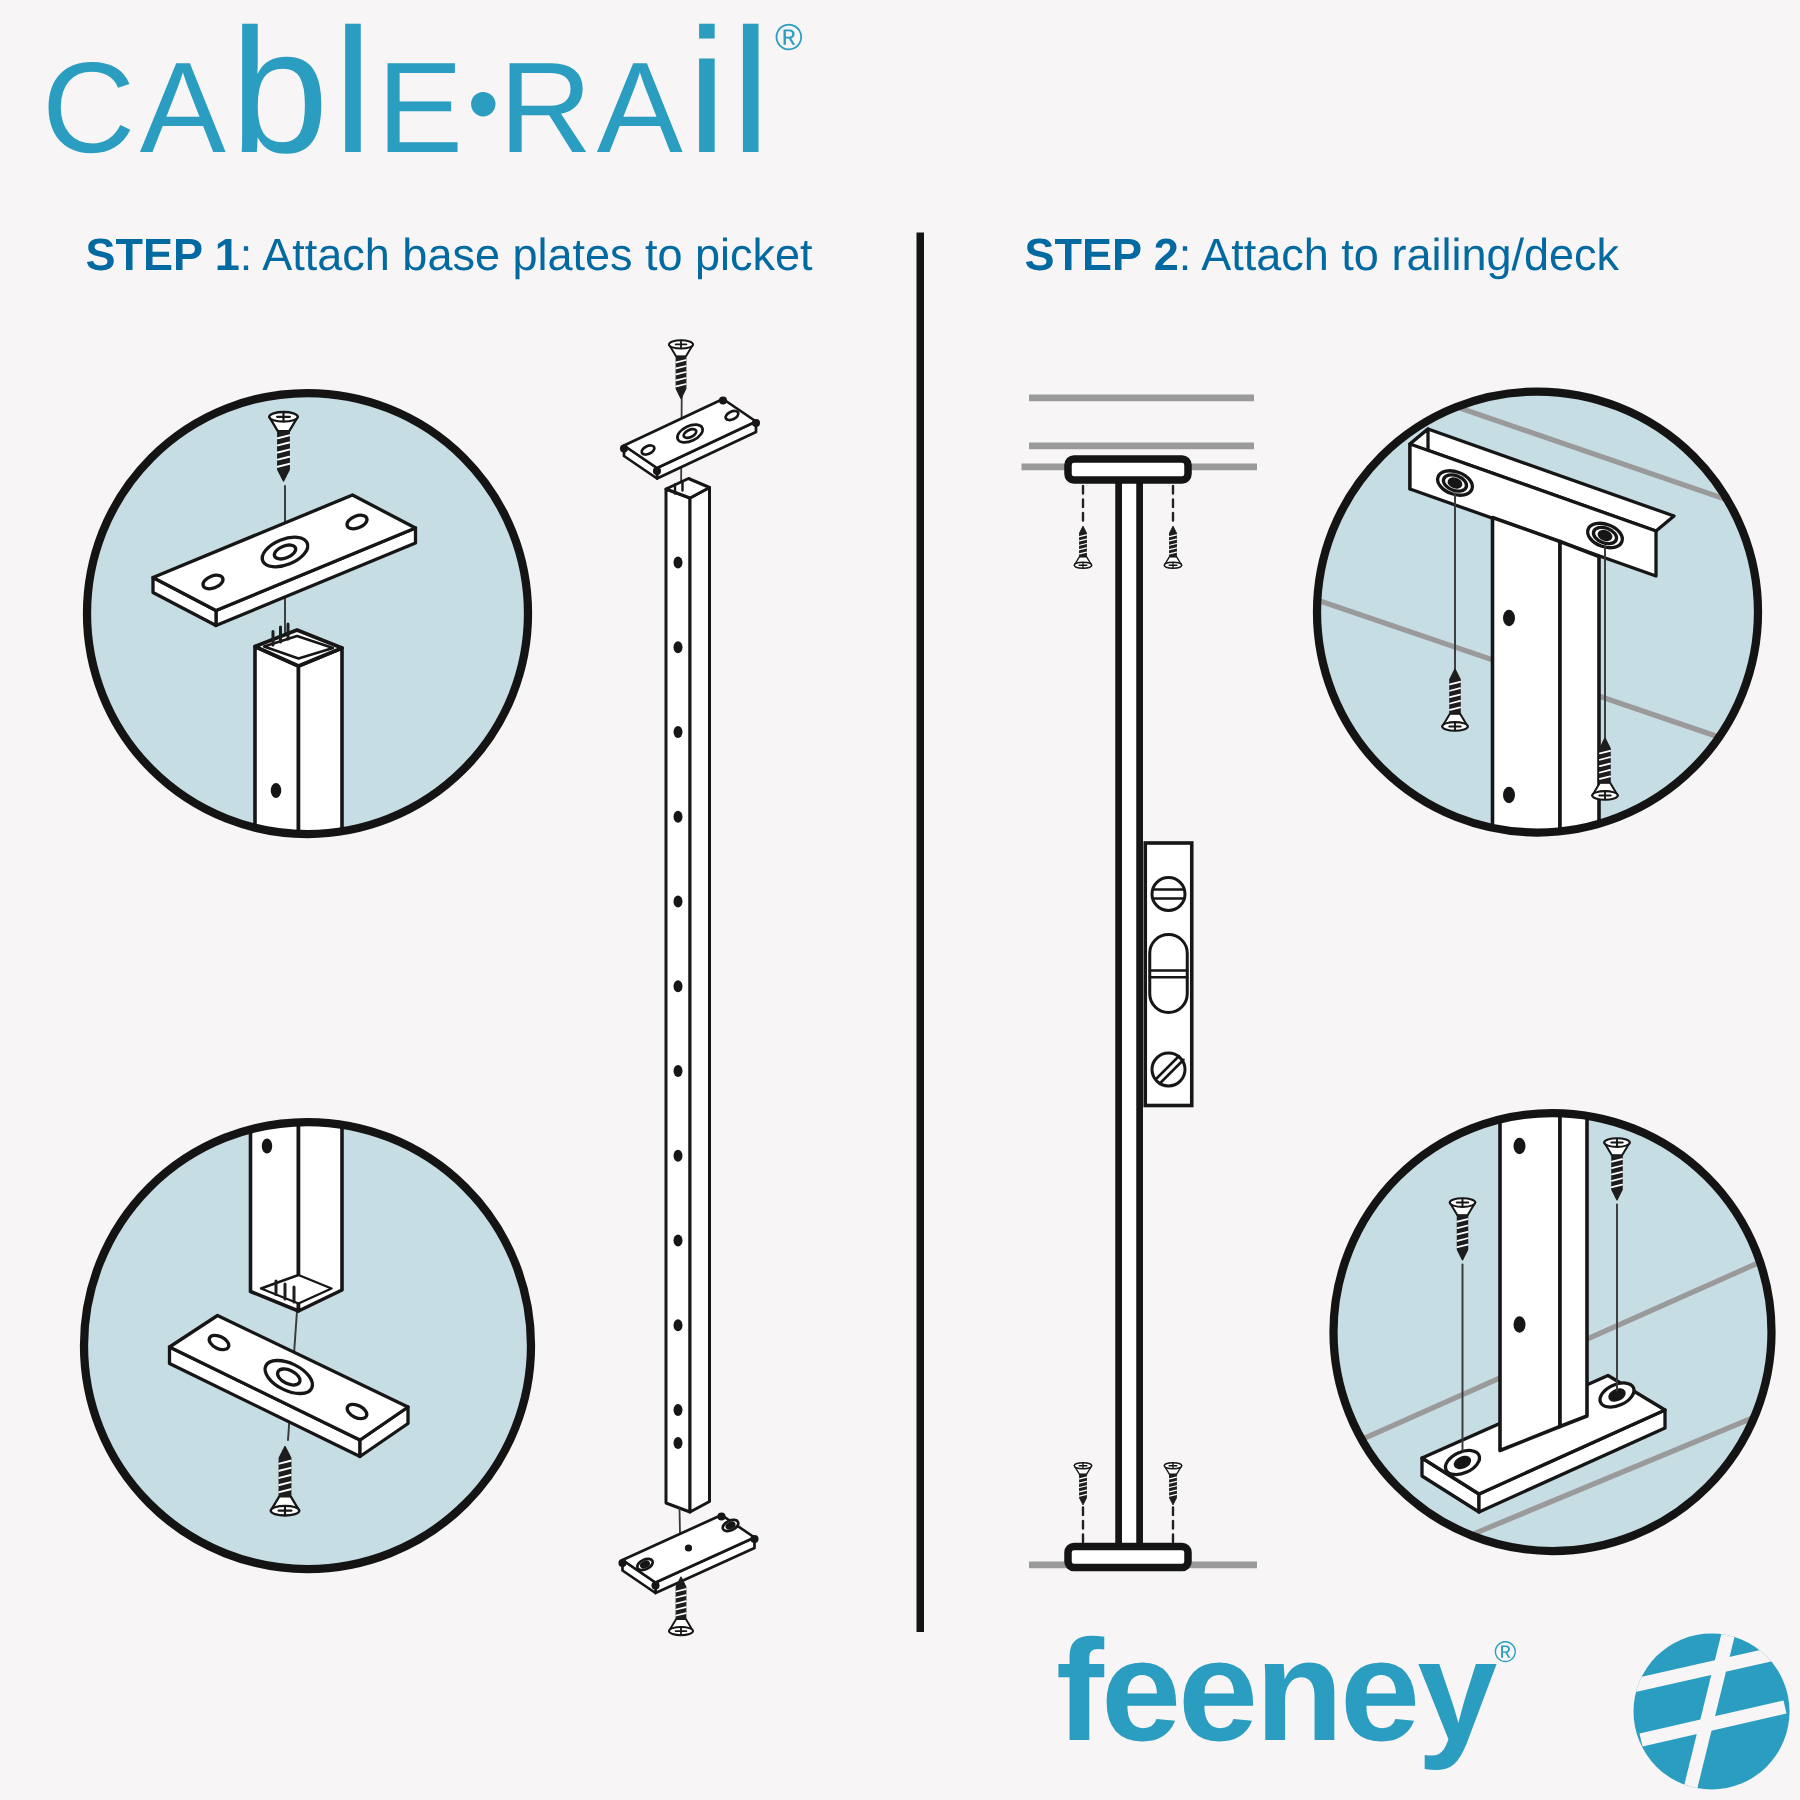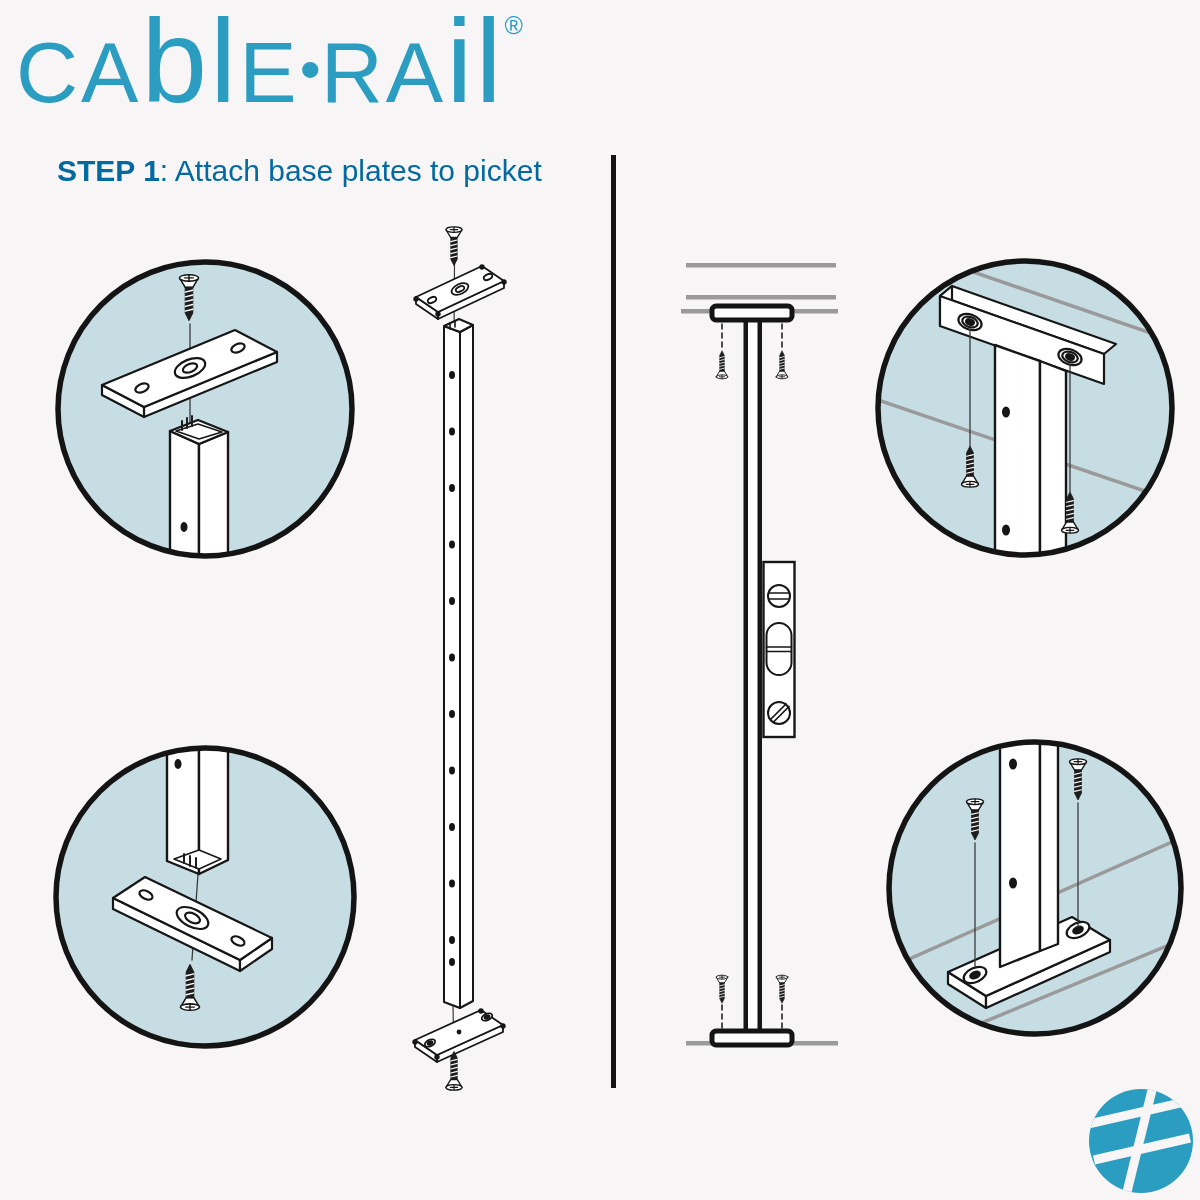--- a/index.html
+++ b/index.html
@@ -1,19 +1,19 @@
 <!DOCTYPE html>
 <html><head>
 <meta charset="utf-8">
 <style>
   html,body{margin:0;padding:0;background:#f7f5f5;}
   .stage{position:relative;width:1200px;height:1200px;background:#f7f5f5;overflow:hidden;
          font-family:"Liberation Sans",sans-serif;}
   
-  .cr-logo{position:absolute;left:16px;top:2px;white-space:nowrap;color:#2b9dc1;
+  .cr-logo{position:absolute;left:28px;top:2px;white-space:nowrap;color:#2b9dc1;
            line-height:1;letter-spacing:3px;}
   .cr-logo .sm{font-size:86px;font-weight:400;}
   .cr-logo .tl{font-size:118px;font-weight:400;}
   .cr-logo .dot{font-size:60px;vertical-align:12px;letter-spacing:0;}
   .cr-logo .reg{font-size:25px;vertical-align:68px;letter-spacing:0;}
   
   .step-h{position:absolute;top:154px;font-size:30px;color:#0369a1;white-space:nowrap;}
   .step-h .lbl{font-weight:700;}
   .step-h .desc{font-weight:400;}
   #step1-heading{left:57px;}
@@ -32,20 +32,23 @@
 <body>
 
 <div class="stage">
 
   <div class="cr-logo">
     <span class="sm">CA</span><span class="tl">bl</span><span class="sm">E</span><span class="dot">•</span><span class="sm">RA</span><span class="tl">il</span><span class="reg">®</span>
   </div>
 
   <div class="step-h" id="step1-heading">
     <span class="lbl">STEP 1</span><span class="desc">: Attach base plates to picket</span>
+  </div>
+  <div class="step-h" id="step2-heading">
+    <span class="lbl">STEP 2</span><span class="desc">: Attach to railing/deck</span>
   </div>
 
   <div class="divider"></div>
 
   <svg class="diagram-svg" width="1200" height="1200" viewBox="0 0 1200 1200">
     <defs>
       <g id="scr">
         <path d="M-10,2 L-4,12 L4,12 L10,2 Z" fill="#ffffff" stroke="#161616" stroke-width="1.6" stroke-linejoin="round"></path>
         <ellipse cx="0" cy="2" rx="10" ry="3.4" fill="#ffffff" stroke="#161616" stroke-width="1.6"></ellipse>
         <line x1="-4.5" y1="2" x2="4.5" y2="2" stroke="#161616" stroke-width="1.5"></line>
@@ -271,20 +274,23 @@
         </g>
         <line x1="975" y1="843" x2="975" y2="967" stroke="#3a3a3a" stroke-width="1.3"></line>
         <line x1="1078" y1="803" x2="1078" y2="927" stroke="#3a3a3a" stroke-width="1.3"></line>
         <use href="#scr" transform="translate(975,800) scale(0.85)"></use>
         <use href="#scr" transform="translate(1078,760) scale(0.85)"></use>
       </g>
       <circle cx="1035" cy="888" r="146" fill="none" stroke="#141414" stroke-width="5.5"></circle>
     </g>
   </svg>
 
+  <div class="feeney">
+    <span class="word">feeney</span><span class="reg">®</span>
+  </div>
   <svg class="feeney-icon" width="110" height="110" viewBox="0 0 110 110">
     <defs>
         <clipPath id="fclip">
           <circle cx="55" cy="55" r="52"></circle>
         </clipPath>
       </defs>
     <circle cx="55" cy="55" r="52" fill="#2b9dc1"></circle>
     <g clip-path="url(#fclip)" stroke="#f7f5f5" stroke-width="9">
       <line x1="2" y1="38" x2="108" y2="14"></line>
       <line x1="8" y1="74" x2="104" y2="52"></line>

